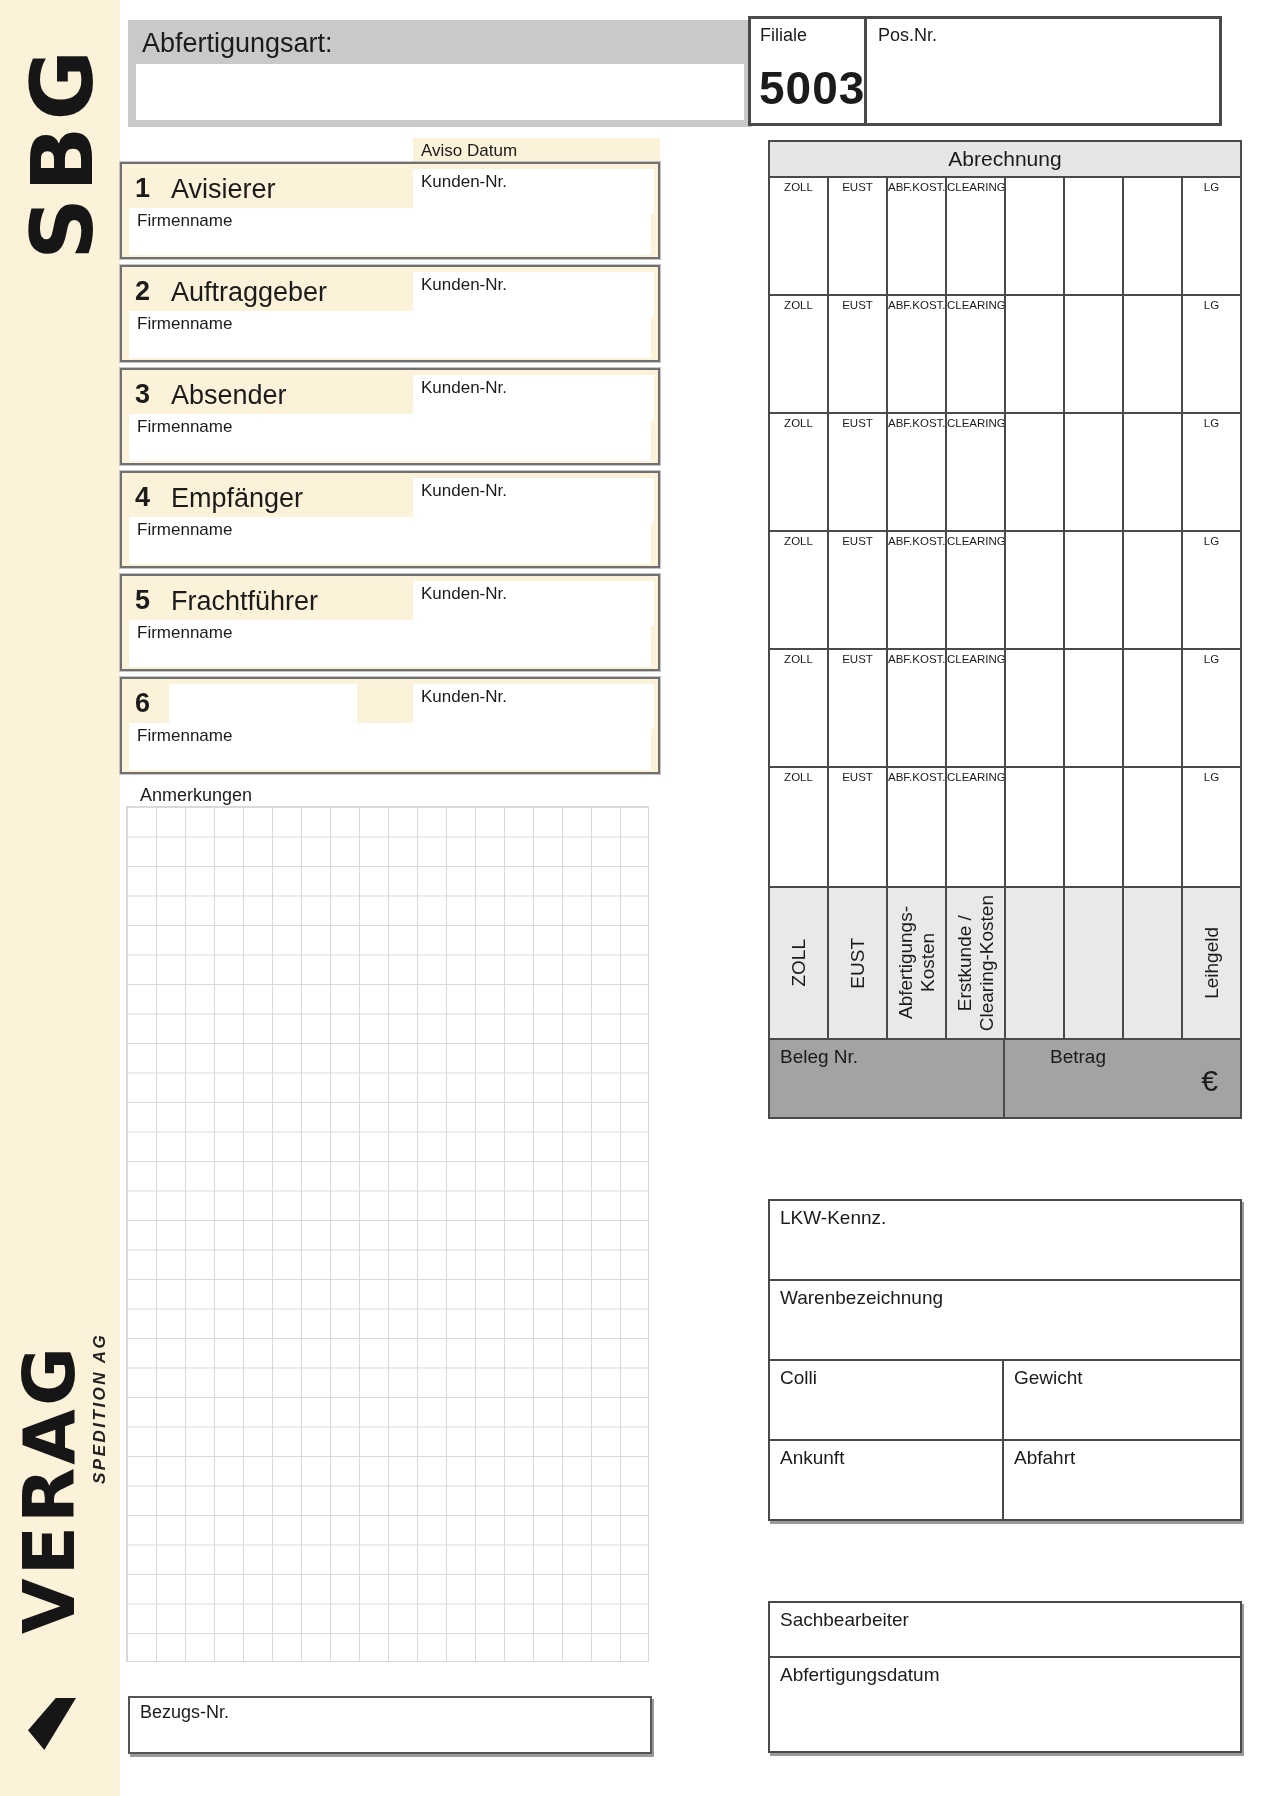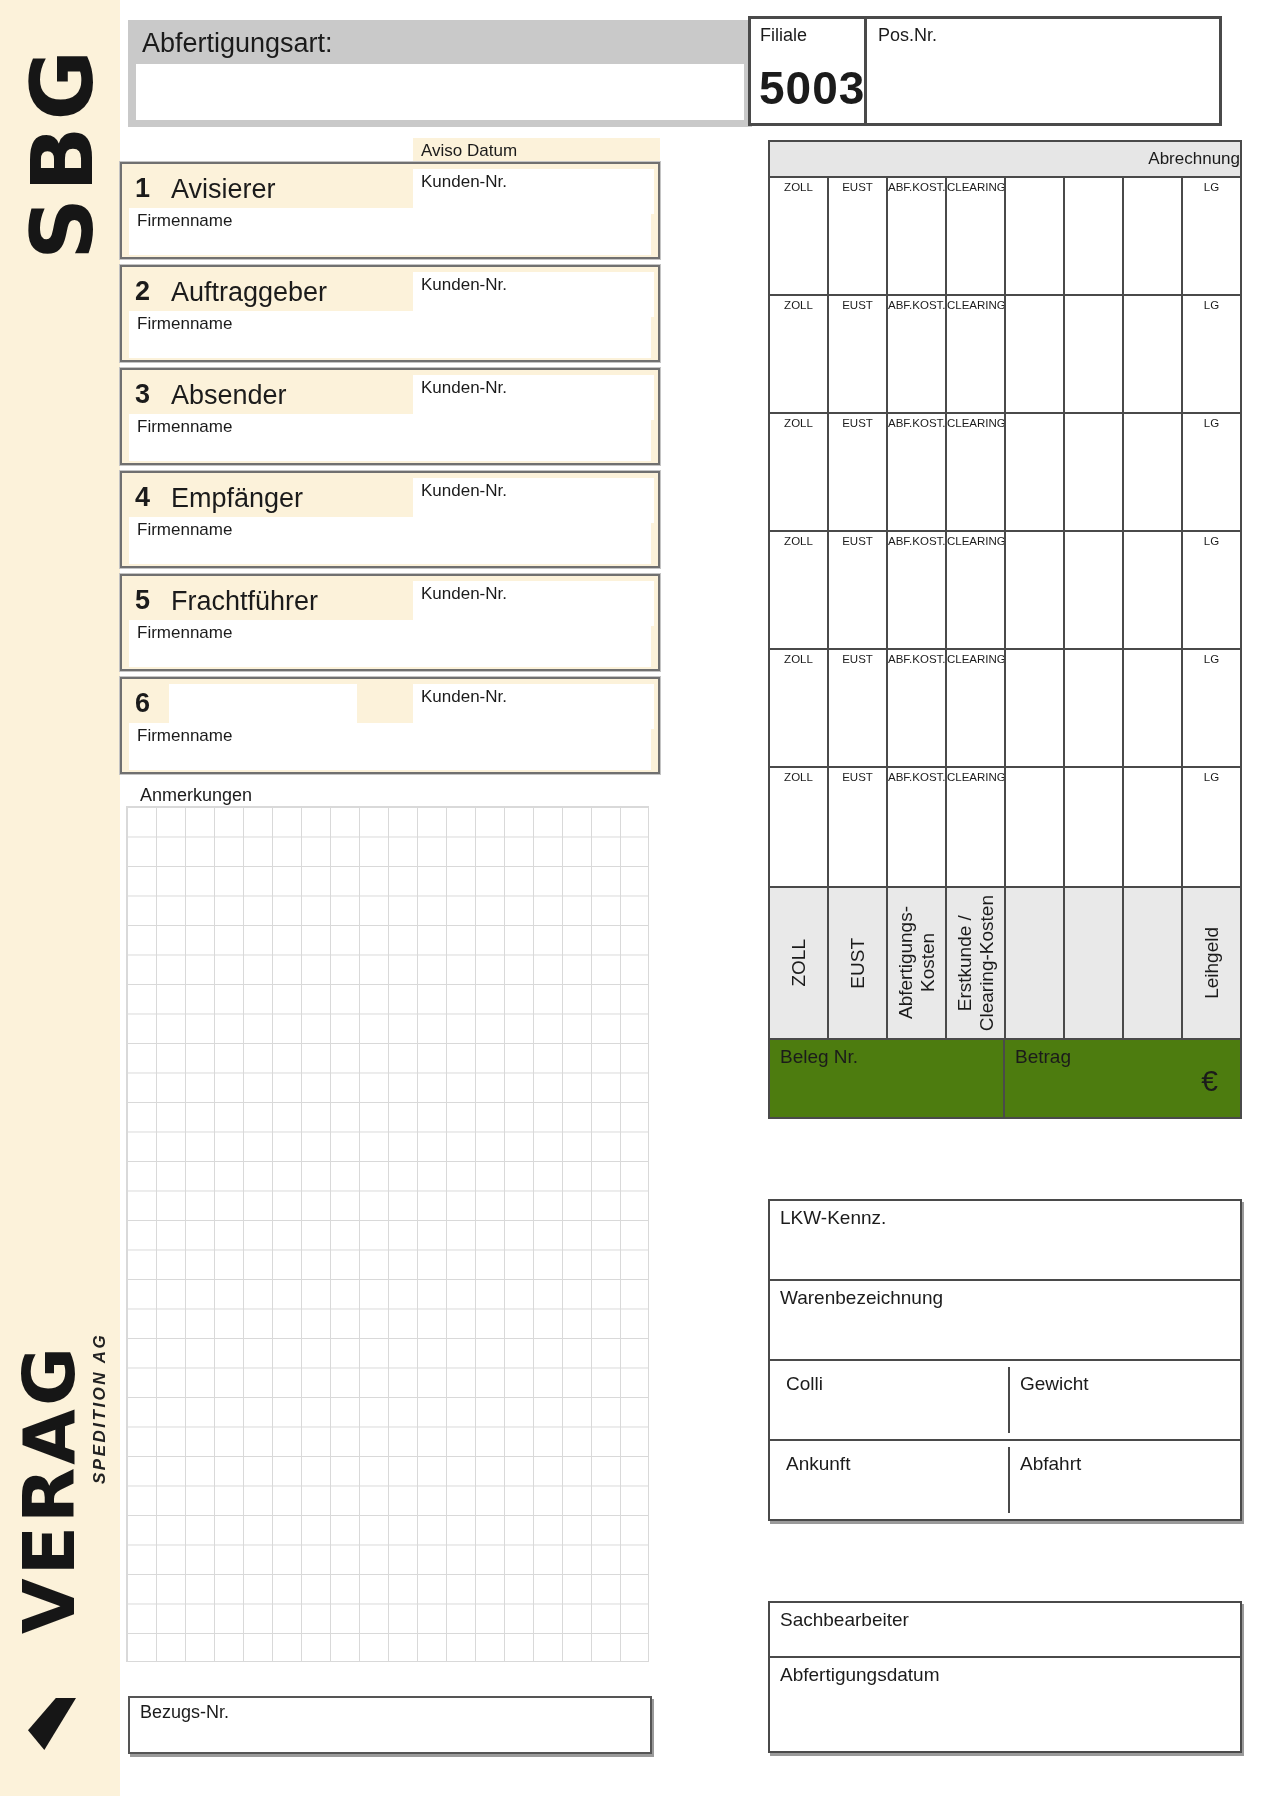--- a/index.html
+++ b/index.html
@@ -60,35 +60,35 @@
   .party-label-input { position:absolute; left:47px; top:5px; width:188px; height:43px; background:#fff; }
   .kunden-box { position:absolute; left:291px; top:5px; width:241px; height:45px; background:#fff; }
   .kunden-label { position:absolute; left:8px; top:3px; font-size:17px; }
   .firmen-box { position:absolute; left:7px; top:44px; width:522px; height:47px; background:#fff; }
   .firmen-label { position:absolute; left:8px; top:3px; font-size:17px; }
 
   
   .abr-head {
     position:absolute; left:768px; top:140px; width:474px; height:38px;
     background:#E6E6E6; border:2px solid #4a4a4a;
-    text-align:right; font-size:17px; line-height:34px;
+    text-align:center; font-size:21px; line-height:34px;
   }
   .abr-rows { position:absolute; left:768px; top:178px; width:474px; border-left:2px solid #4a4a4a; border-right:2px solid #4a4a4a; background:#fff; }
   .abr-row { display:flex; height:118px; border-bottom:2px solid #4a4a4a; }
   .abr-row:last-child { border-bottom:none; }
   .abr-cell { flex:1 1 0; position:relative; }
   .abr-cell + .abr-cell { border-left:2px solid #4a4a4a; }
   .cell-head { position:absolute; top:3px; left:0; width:100%; text-align:center; font-size:11.5px; white-space:nowrap; overflow:hidden; }
 
   .rot-band { position:absolute; left:768px; top:886px; width:474px; height:152px; border:2px solid #4a4a4a; border-bottom:none; display:flex; }
   .rot-cell { flex:1 1 0; background:#E9E9E9; display:flex; align-items:center; justify-content:center; }
   .rot-cell + .rot-cell { border-left:2px solid #4a4a4a; }
   .rot-label { writing-mode:vertical-rl; transform:rotate(180deg); font-size:19px; line-height:22px; white-space:pre-line; text-align:center; }
 
-  .beleg-row { position:absolute; left:768px; top:1038px; width:474px; height:81px; border:2px solid #4a4a4a; display:flex; background:#4d7c0f; }
+  .beleg-row { position:absolute; left:768px; top:1038px; width:474px; height:81px; border:2px solid #4a4a4a; display:flex; background:#a3a3a3;gap:35px; }
   .beleg-cell { width:235px; border-right:2px solid #4a4a4a; position:relative; }
   .betrag-cell { flex:1; position:relative; }
   .small-label { position:absolute; left:10px; top:6px; font-size:19px; }
   .euro { position:absolute; right:22px; top:24px; font-size:30px; }
 
   
   .notes-label { position:absolute; left:140px; top:785px; font-size:18px; }
   .notes-grid {
     position:absolute; left:126px; top:806px; width:523px; height:856px;
     border:1px solid #d9d9d9; background:#fff;
@@ -97,21 +97,21 @@
       linear-gradient(to bottom, #d9d9d9 1px, transparent 1px);
     background-size: 29px 29.5px;
   }
 
   .bezug-box { position:absolute; left:128px; top:1696px; width:524px; height:58px; border:2px solid #555; box-shadow:2px 3px 0 #9a9a9a; background:#fff; }
   .bezug-label { position:absolute; left:10px; top:4px; font-size:18px; }
 
   
   .cargo-box { position:absolute; left:768px; top:1199px; width:474px; height:322px; border:2px solid #4a4a4a; box-shadow:2px 3px 0 #9a9a9a; background:#fff; display:flex; flex-direction:column; }
   .cargo-row { position:relative; height:80px; border-bottom:2px solid #4a4a4a; }
-  .cargo-row.split { display:flex; padding:6px; }
+  .cargo-row.split { display:flex; padding:0; }
   .cargo-row:last-child { border-bottom:none; flex:1; }
   .split-left { width:234px; border-right:2px solid #4a4a4a; position:relative; }
   .split-right { flex:1; position:relative; }
 
   .proc-box { position:absolute; left:768px; top:1601px; width:474px; height:152px; border:2px solid #4a4a4a; box-shadow:2px 3px 0 #9a9a9a; background:#fff; display:flex; flex-direction:column; }
   .proc-row { position:relative; height:55px; border-bottom:2px solid #4a4a4a; }
   .proc-row:last-child { border-bottom:none; flex:1; }
 </style>
 </head>
 <body>

